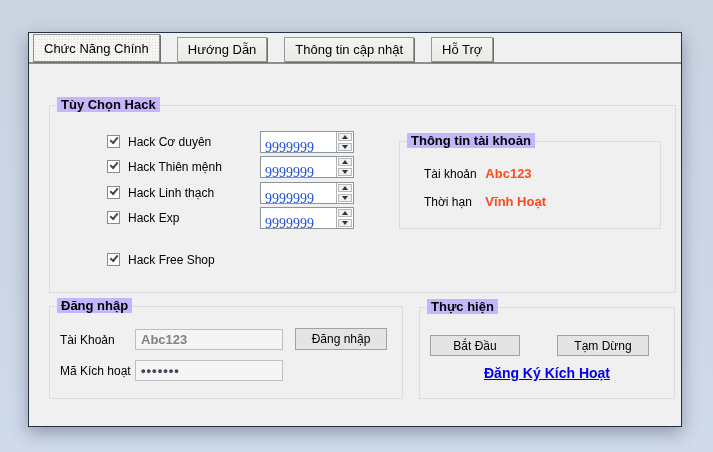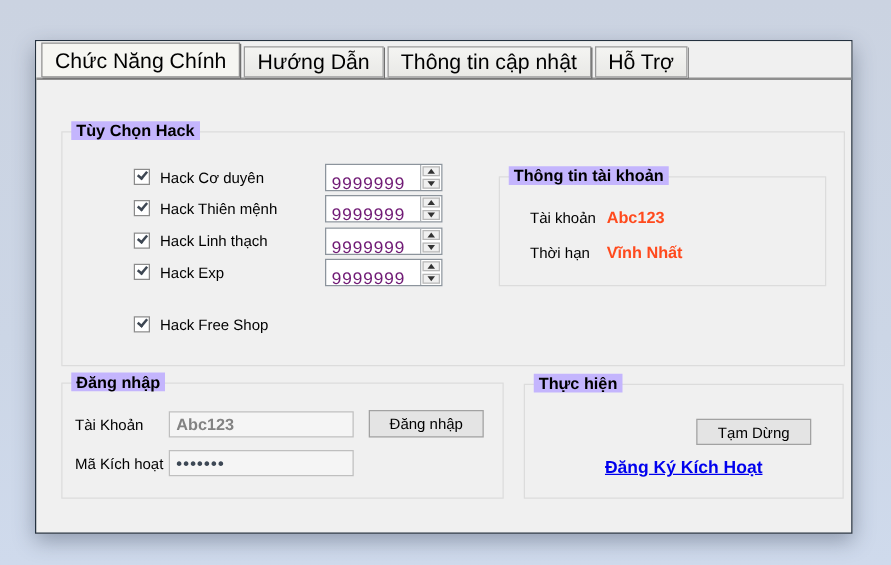--- a/index.html
+++ b/index.html
@@ -36,24 +36,24 @@
   }
   .glyph-min { display:block; width:11px; height:0; border-top:1px solid #111; }
   .glyph-max { display:block; width:10px; height:10px; border:1px solid #111; background:transparent; }
   .glyph-close { font-size:13px; line-height:1; }
   
   .tabstrip {
     display:flex; align-items:flex-end; padding:2px 0 0 4px; height:31px;
     border-bottom:2px solid #8f8f8f; background:#f0f0f0;
   }
   .tab {
-    font-size:17px; padding:0 10px; height:25px; line-height:24px;
+    font-size:13px; padding:0 10px; height:25px; line-height:24px;
     background:linear-gradient(#f4f4f2,#e9e9e6);
     border:1px solid #9a9a9a; box-shadow:1px 1px 0 #6f6f6f;
-    margin-right:3px; white-space:nowrap; color:#000;
+    margin-right:17px; white-space:nowrap; color:#000;
   }
   .tab.active {
     height:28px; line-height:27px;
     background-color:#f6f6f2;
     background-image:radial-gradient(#dcd9d0 22%, rgba(0,0,0,0) 23%);
     background-size:3px 3px;
     border:1px solid #8f8f8f; box-shadow:1px 1px 0 #6f6f6f;
   }
   
   .groupbox {
@@ -77,22 +77,22 @@
     content:""; position:absolute; left:2px; top:1px; width:6px; height:3px;
     border-left:2px solid #3e4753; border-bottom:2px solid #3e4753;
     transform:rotate(-50deg);
   }
   .opt-label { position:absolute; left:78px; top:4px; font-size:12px; }
   .spinner {
     position:absolute; left:210px; top:0; width:94px; height:22px;
     background:#fff; border:1px solid #8c949c; display:flex;
   }
   .spinner input {
-    flex:1; border:0; outline:none; font-family:Liberation Mono, monospace;
-    font-size:14px; padding:12px 0 0 4px; background:transparent; color:#701a75; width:70px;
+    flex:1; border:0; outline:none; font-family:Liberation Serif, serif;
+    font-size:14px; padding:12px 0 0 4px; background:transparent; color:#1d4ed8; width:70px;
   }
   .spin-btns { width:17px; display:flex; flex-direction:column; border-left:1px solid #aeb2b6; }
   .spin-btn {
     flex:1; background:#f0f0f0; border:1px solid #b8b8b8; margin:1px;
     display:flex; align-items:center; justify-content:center; padding:0;
   }
   .tri-up { width:0; height:0; border-left:3px solid transparent; border-right:3px solid transparent; border-bottom:4px solid #333; }
   .tri-dn { width:0; height:0; border-left:3px solid transparent; border-right:3px solid transparent; border-top:4px solid #333; }
   
   .acct-row { position:absolute; left:24px; font-size:12px; }
@@ -209,32 +209,33 @@
   </div>
 
   <div class="groupbox g-account">
     <span class="group-label">Thông tin tài khoản</span>
     <div class="acct-row" style="top:24px;">
       <span class="acct-label">Tài khoản</span>
       <span class="acct-value">Abc123</span>
     </div>
     <div class="acct-row" style="top:52px;">
       <span class="acct-label">Thời hạn</span>
-      <span class="acct-value">Vĩnh Nhất</span>
+      <span class="acct-value">Vĩnh Hoạt</span>
     </div>
   </div>
 
   <div class="groupbox g-login">
     <span class="group-label">Đăng nhập</span>
     <span class="form-label" style="top:26px;">Tài Khoản</span>
     <input class="text-input input-user" style="top: 22px;" value="Abc123">
     <button class="btn btn-login">Đăng nhập</button>
     <span class="form-label" style="top:57px;">Mã Kích hoạt</span>
     <input class="text-input input-pass" style="top: 53px;" value="•••••••">
   </div>
 
   <div class="groupbox g-actions">
     <span class="group-label">Thực hiện</span>
+    <button class="btn btn-start">Bắt Đầu</button>
     <button class="btn btn-pause">Tạm Dừng</button>
     <div class="reg-link">Đăng Ký Kích Hoạt</div>
   </div>
 
 </div>
 
 </body></html>

